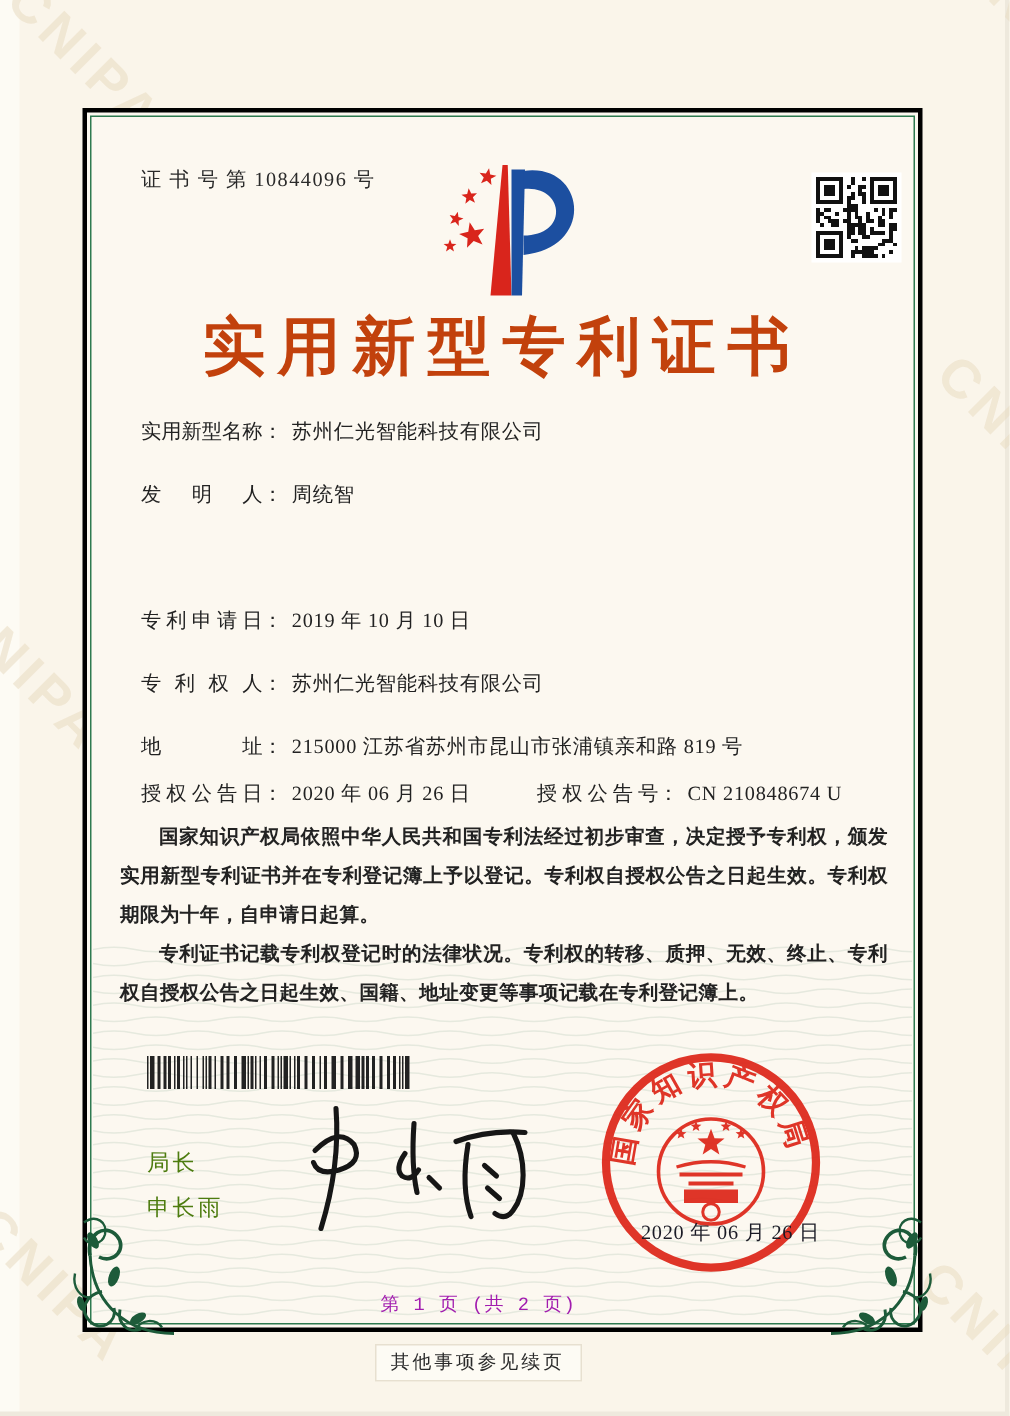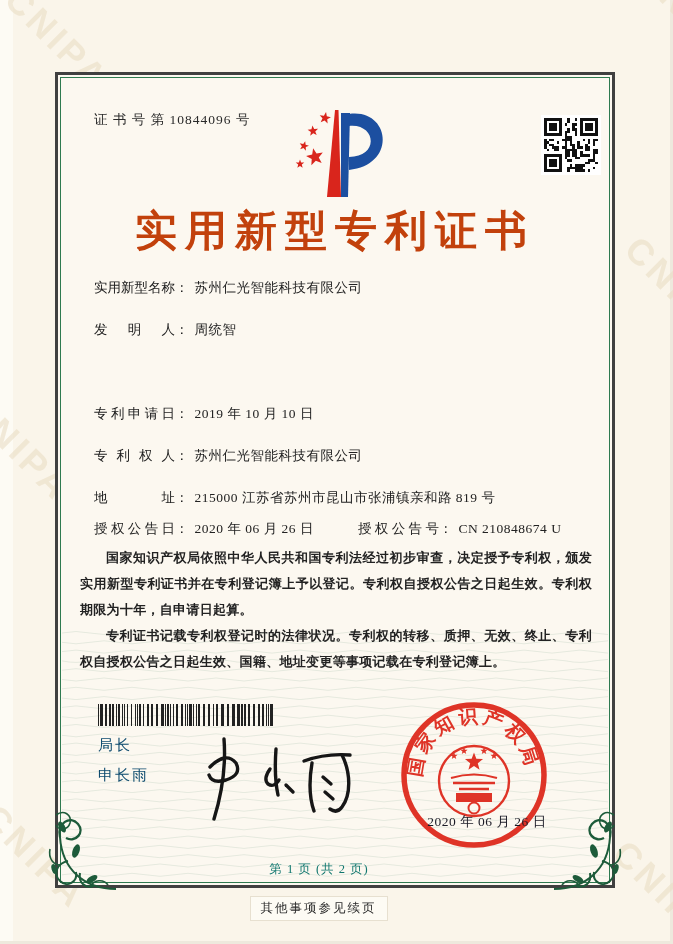--- a/index.html
+++ b/index.html
@@ -8,21 +8,21 @@
   .page{position:absolute;inset:0;background:#faf5ea;}
   .edge-left{position:absolute;left:0;top:0;width:13px;height:944px;background:#fdfbf4;}
   .edge-right{position:absolute;right:0;top:0;width:3px;height:944px;background:#eee9dd;}
   .edge-bottom{position:absolute;left:0;bottom:0;width:673px;height:3px;background:#eee9dd;}
 
   .wm{position:absolute;color:#e9dcc2;opacity:.55;font-weight:bold;
       font-family:"Liberation Sans","DejaVu Sans",sans-serif;
       font-size:36px;letter-spacing:4px;transform:rotate(45deg);white-space:nowrap;pointer-events:none;}
 
   .cert{position:absolute;left:55px;top:72px;width:560px;height:816px;
-        border:3px solid #404040;background:#fcf8f0;box-sizing:border-box;}
+        border:3px solid #000000;background:#fcf8f0;box-sizing:border-box;}
   .cert::before{content:"";position:absolute;inset:2px;border:1.5px solid #2e7a50;pointer-events:none;}
 
   .guilloche{position:absolute;left:4px;right:4px;bottom:4px;height:252px;overflow:hidden;opacity:.55;}
   .flourish{position:absolute;bottom:-10px;width:78px;height:92px;}
   .flourish.fl-left{left:-12px;}
   .flourish.fl-right{right:-12px;transform:scaleX(-1);}
 
   .cert-no{position:absolute;left:36px;top:36px;font-size:13.5px;color:#2a2a2a;letter-spacing:1px;}
   .qr{position:absolute;left:483px;top:40px;width:60px;height:60px;background:#fff;padding:3px;box-sizing:border-box;}
   .logo{position:absolute;left:232px;top:30px;width:118px;height:98px;}
@@ -33,30 +33,30 @@
   .flabel{display:inline-block;width:81px;text-align:justify;text-align-last:justify;vertical-align:bottom;}
   .colon{margin-right:6px;}
   .fvalue{letter-spacing:.5px;}
   .grant2{margin-left:44px;}
 
   .paras{position:absolute;left:22px;right:20px;top:470px;font-size:13px;color:#222;
          line-height:26px;text-align:justify;letter-spacing:.3px;}
   .paras p{margin:0;text-indent:2em;font-weight:bold;}
 
   .barcode{position:absolute;left:40px;top:629px;width:176px;height:22px;}
-  .sig-block{position:absolute;left:40px;top:655px;font-family:"Liberation Sans","DejaVu Sans",sans-serif;
-             font-size:15px;color:#0c4a6e;font-weight:500;letter-spacing:2px;line-height:30px;}
+  .sig-block{position:absolute;left:40px;top:686px;font-family:"Liberation Sans","DejaVu Sans",sans-serif;
+             font-size:15px;color:#4d7c0f;font-weight:500;letter-spacing:2px;line-height:30px;}
   .sig-svg{position:absolute;left:128px;top:656px;width:185px;height:92px;}
 
   .seal{position:absolute;left:340px;top:624px;width:152px;height:152px;}
   .seal-date{position:absolute;left:348px;top:738px;width:162px;text-align:center;font-size:13.5px;
              color:#1b1b26;letter-spacing:.5px;}
 
-  .page-no{position:absolute;left:0;right:0;top:786px;text-align:center;font-size:12.5px;color:#0f766e;
-           transform:translateX(-16px);letter-spacing:1px;}
+  .page-no{position:absolute;left:0;right:0;top:786px;text-align:center;font-size:12.5px;color:#a21caf;
+           transform:translateX(-16px);letter-spacing:1px;font-family:Liberation Mono, monospace;}
   .continuation{position:absolute;left:0;right:0;top:896px;text-align:center;transform:translateX(-18px);}
   .continuation span{display:inline-block;font-size:12.5px;color:#2a2a2a;letter-spacing:2px;
            background:#fdfbf4;border:1px solid #e7e0d0;padding:3px 10px;}
 </style>
 </head>
 <body>
 
 <div class="page">
   <div class="edge-left"></div>
   <div class="edge-right"></div>

